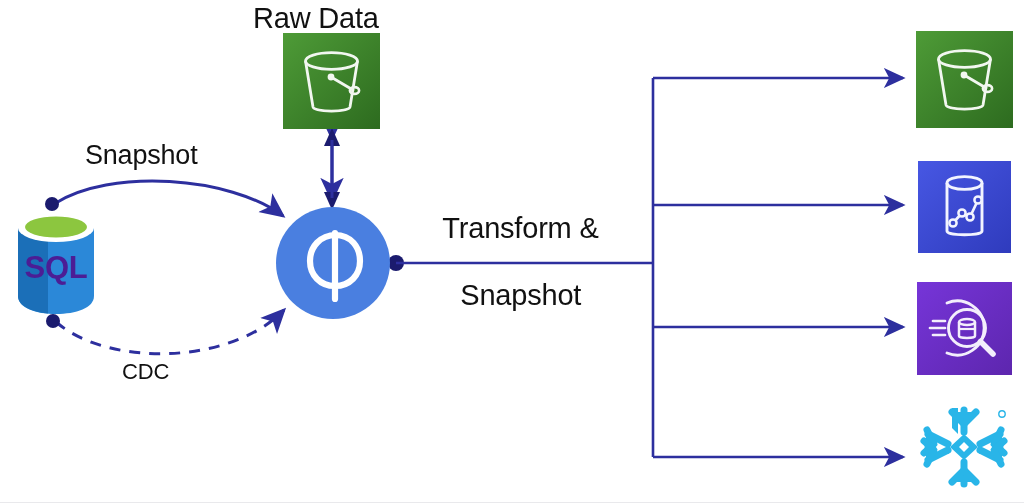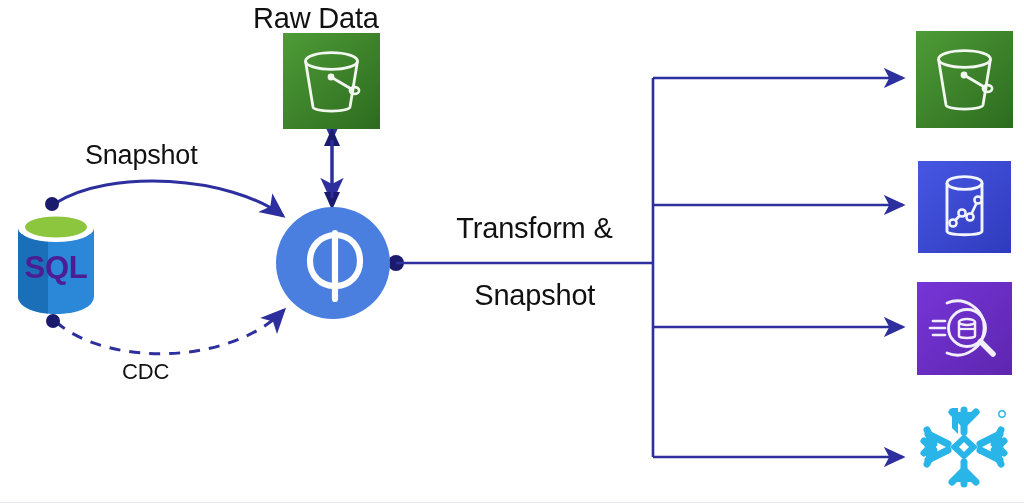--- a/index.html
+++ b/index.html
@@ -137,21 +137,21 @@
       <line x1="48" y1="44" x2="70" y2="57" stroke="#f2f7f0" stroke-width="2.8" stroke-linecap="round"></line>
       <circle cx="48" cy="44" r="3.4" fill="#f2f7f0"></circle>
       <ellipse cx="71.5" cy="57.5" rx="4.6" ry="3.4" fill="none" stroke="#f2f7f0" stroke-width="2.6"></ellipse>
     </svg>
   </div>
 
   <div class="label" style="left:85px; top:140px; font-size:27px;">Snapshot</div>
 
   <div class="label" style="left:122px; top:359px; font-size:22px;text-align:right;">CDC</div>
 
-  <div class="label" style="left:404px; top:178px; width:230px; text-align:center; font-size:29px;">
+  <div class="label" style="left:390px; top:178px; width:230px; text-align:center; font-size:29px;">
     <span>Transform &amp;</span><br>
     <span>Snapshot</span>
   </div>
 
   <div class="icon-box" style="left:916px; top:31px; width:97px; height:97px;">
     <svg viewBox="0 0 97 97" width="97" height="97">
       <rect x="0" y="0" width="97" height="97" fill="url(#greenGrad)"></rect>
       <ellipse cx="48.5" cy="28" rx="26" ry="8.4" fill="none" stroke="#f2f7f0" stroke-width="2.8"></ellipse>
       <path d="M22.5,28 L30,74 C31.5,79.4 65.5,79.4 67,74 L74.5,28" fill="none" stroke="#f2f7f0" stroke-width="2.8" stroke-linejoin="round"></path>
       <line x1="48" y1="44" x2="70" y2="57" stroke="#f2f7f0" stroke-width="2.8" stroke-linecap="round"></line>

